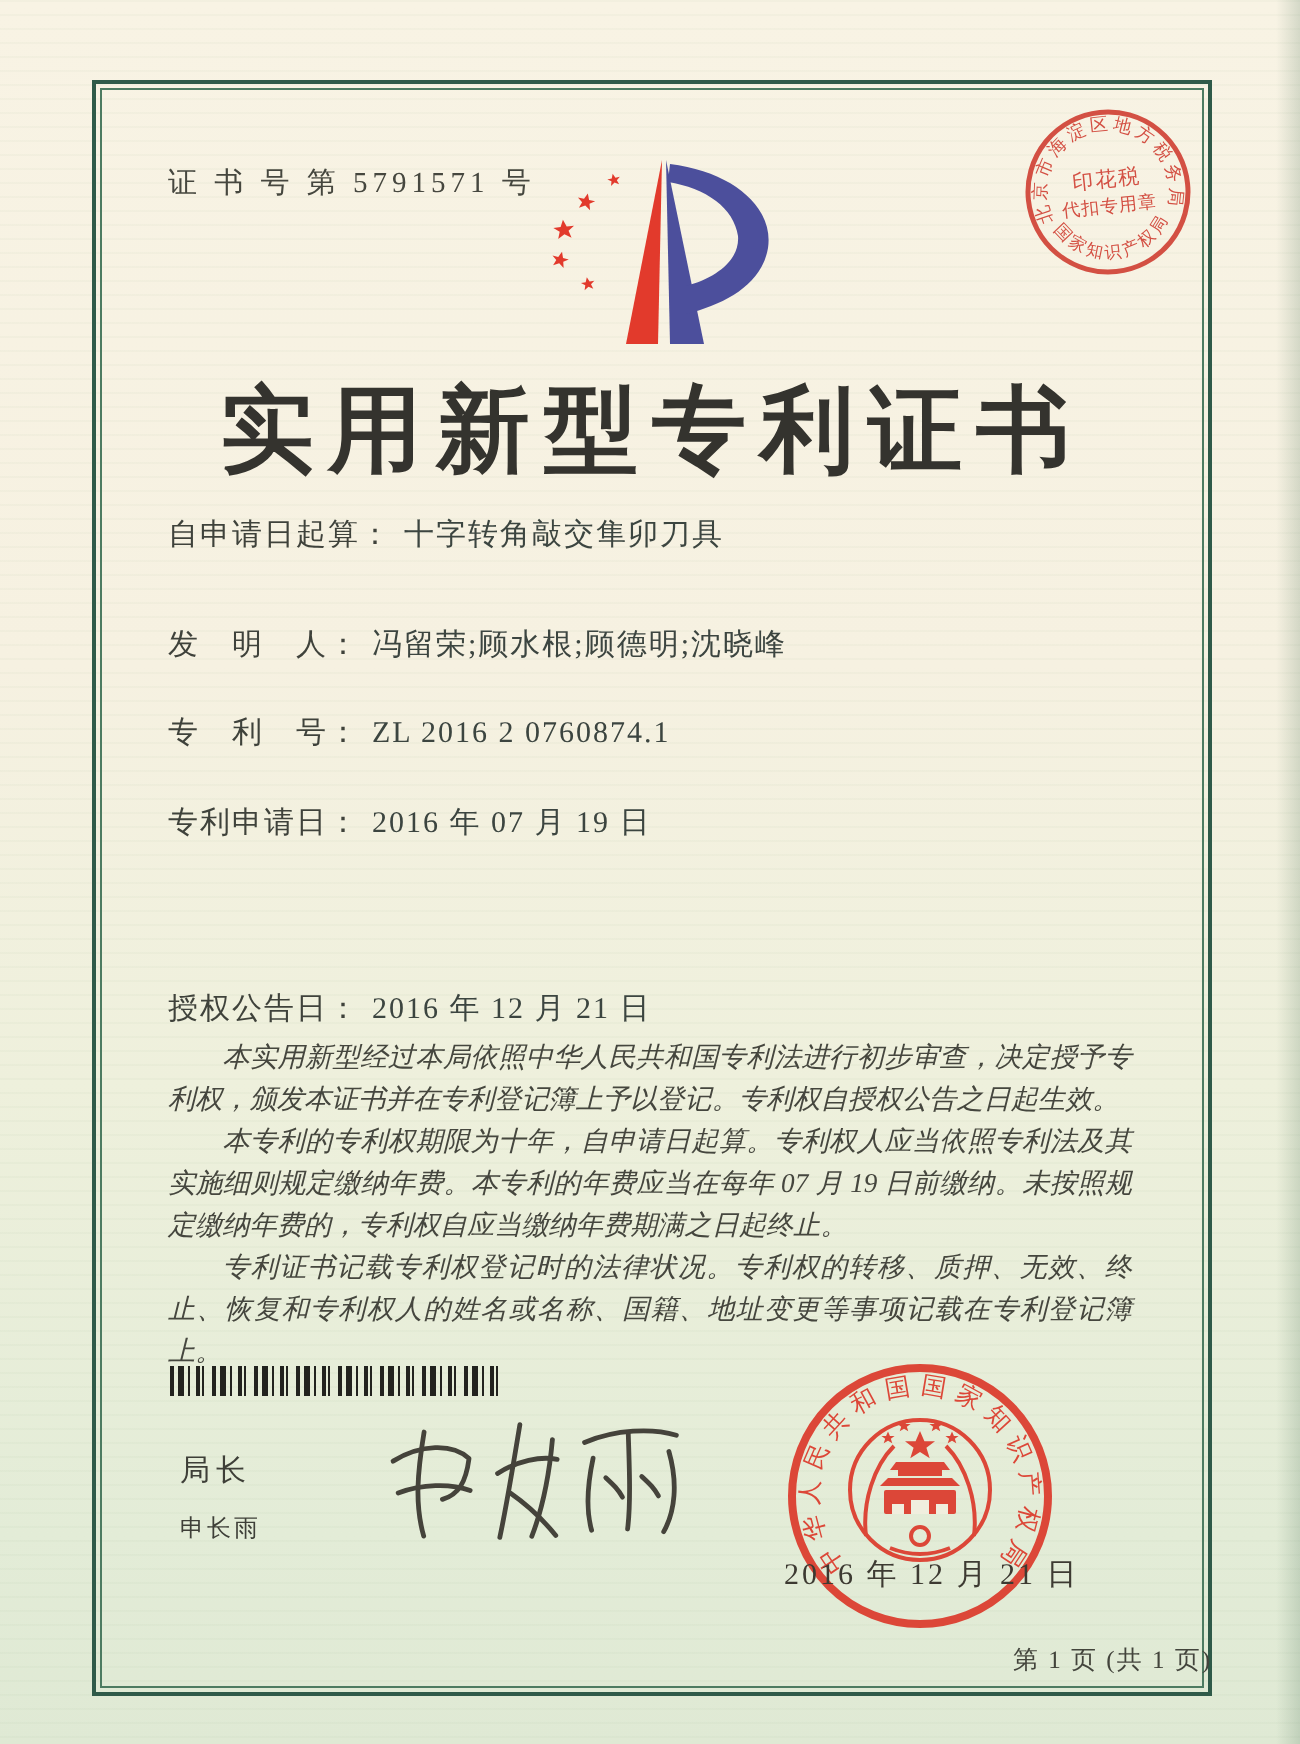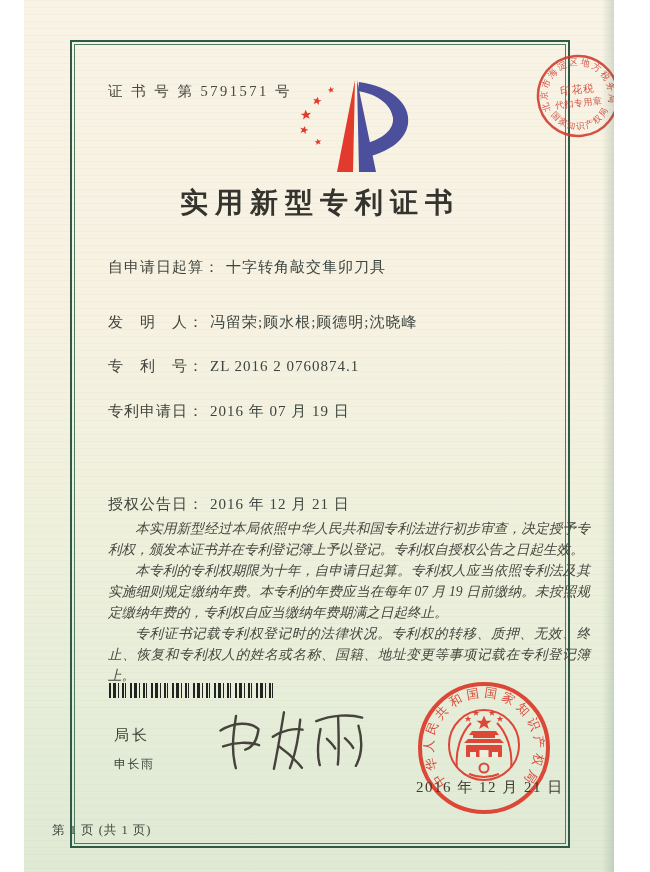--- a/index.html
+++ b/index.html
@@ -1,40 +1,39 @@
 <!DOCTYPE html>
 <html><head>
 <meta charset="utf-8">
 <style>
   html,body{margin:0;padding:0;}
   .page{
-    position:relative; width:590px; height:872px; overflow:hidden;
+    position:relative; width:650px; height:872px; overflow:hidden;
     font-family:"Liberation Serif","DejaVu Serif",serif;
     background:
       repeating-linear-gradient(180deg, rgba(140,170,130,0.05) 0 1px, rgba(0,0,0,0) 1px 7px),
       linear-gradient(180deg,#f8f3e4 0%,#f6f1e1 38%,#eef0dc 62%,#e3ecd7 88%,#dfe9d4 100%);
-    margin-left: 24px;
   }
   .page::after{
     content:""; position:absolute; top:0; right:0; width:12px; height:100%;
     background:linear-gradient(90deg, rgba(0,0,0,0), rgba(70,110,85,0.20));
     pointer-events:none;
   }
   .frame{ position:absolute; left:46px; top:40px; right:44px; bottom:24px;
     border:2px solid #2f5a49; }
   .frame-inner{ position:absolute; inset:2px; border:1px solid #4d7b61; }
 
   .cert-no{ position:absolute; left:84px; top:82px; font-size:14.5px; letter-spacing:2.5px; color:#46473f; }
 
   .logo{ position:absolute; left:255px; top:72px; }
 
   .tax-stamp{ position:absolute; left:494px; top:36px; transform:rotate(-6deg); opacity:.88; }
 
   .title{ position:absolute; left:46px; right:44px; top:184px; text-align:center;
-    font-size:28px; font-weight:bold; letter-spacing:7px; color:#34332e; }
+    font-size:47px; font-weight:bold; letter-spacing:7px; color:#34332e; }
 
   .field{ position:absolute; left:84px; font-size:15px; color:#3f423b; letter-spacing:1px; white-space:nowrap; }
   .field .val{ margin-left:6px; color:#3c4540; }
   .f-name{ top:258px; } .f-inv{ top:313px; } .f-no{ top:357px; }
   .f-file{ top:402px; } .f-owner{ top:449px; } .f-grant{ top:495px; }
 
   .body-text{ position:absolute; left:84px; top:518px; width:482px;
     font-size:13.6px; line-height:21px; text-align:justify; color:#45463e; }
   .body-text p{ margin:0; text-indent:2em;font-style:italic; }
 
@@ -48,21 +47,21 @@
   }
 
   .signer-title{ position:absolute; left:90px; top:726px; font-size:15px; letter-spacing:3px; color:#3e3f38; }
   .signer-name{ position:absolute; left:90px; top:756px; font-size:12px; letter-spacing:1.5px; color:#3e3f38; }
   .signature{ position:absolute; left:185px; top:700px; transform:rotate(-2deg); }
 
   .sipo-seal{ position:absolute; left:385px; top:673px; opacity:.92; }
   .seal-date{ position:absolute; left:392px; top:778px; z-index:5;
     font-size:15px; letter-spacing:1.5px; color:#3d3a32; }
 
-  .footer{ position:absolute; left:28px; right:44px; top:822px; text-align:left;
+  .footer{ position:absolute; left:46px; right:44px; top:822px; text-align:right;
     font-size:12.5px; letter-spacing:1px; color:#43443c; }
 
   svg text{ font-family:"Liberation Serif","DejaVu Serif",serif; }
 </style>
 </head>
 <body>
 
 <div class="page">
 
   <div class="frame">

